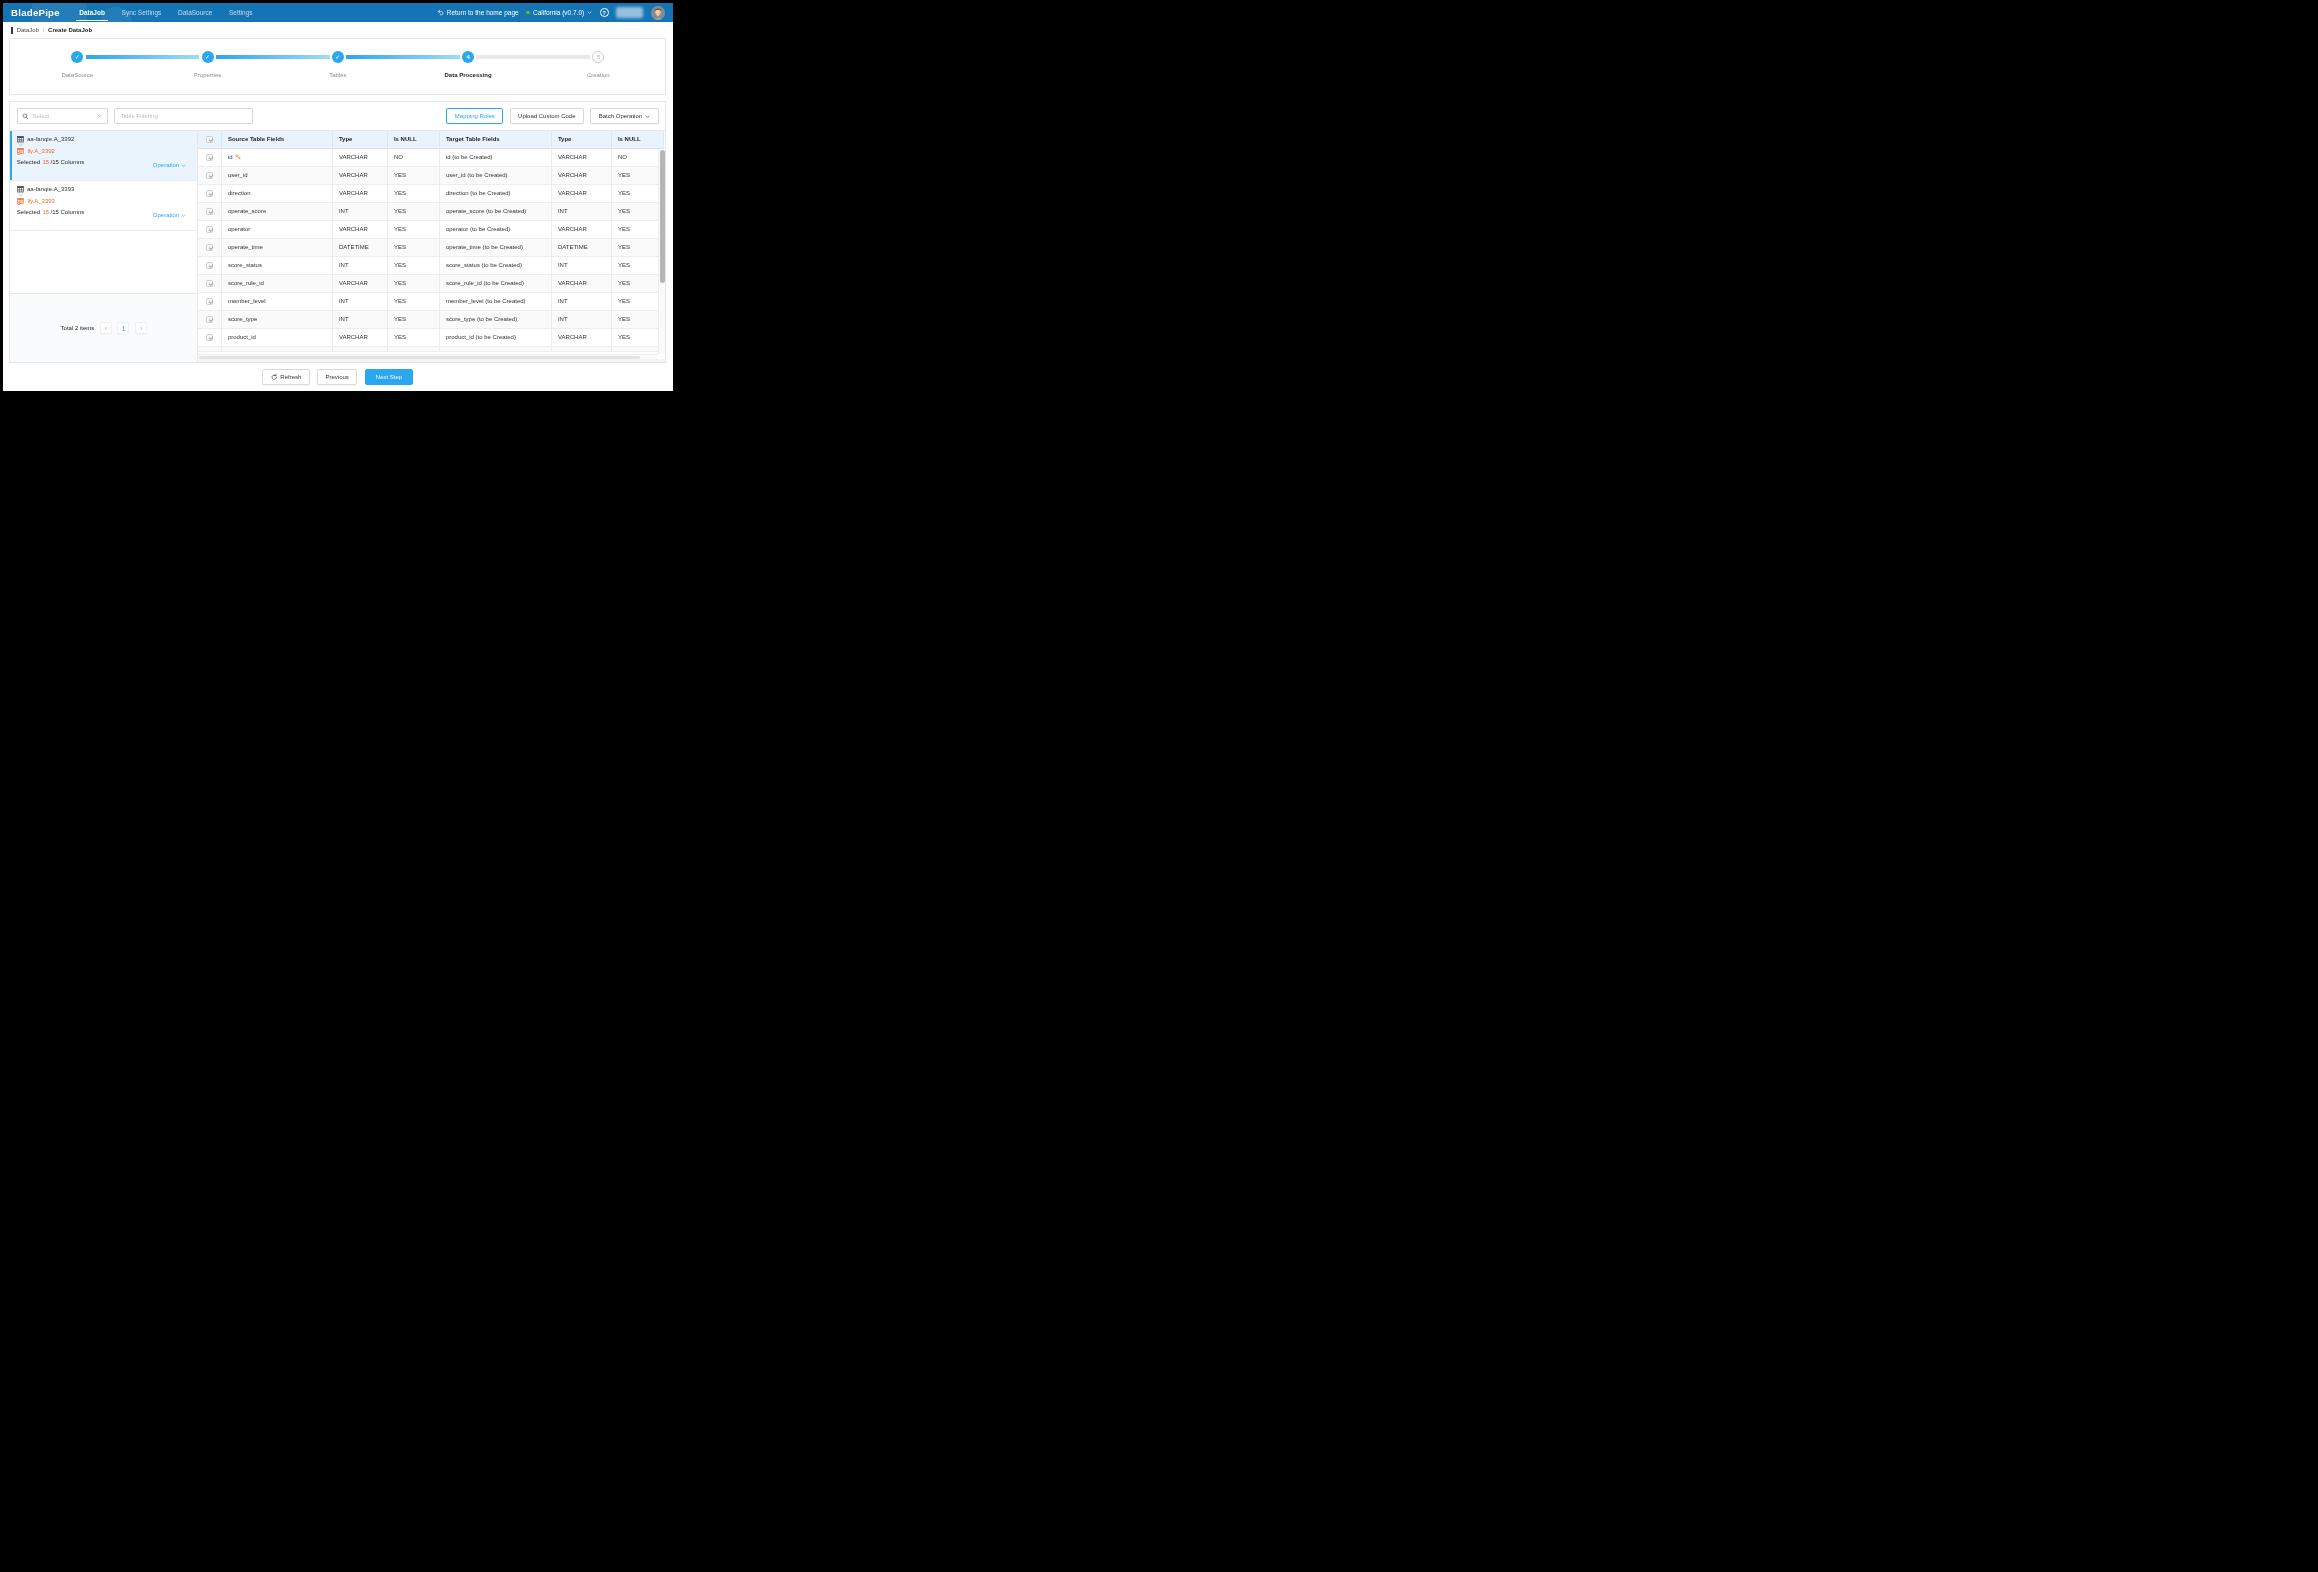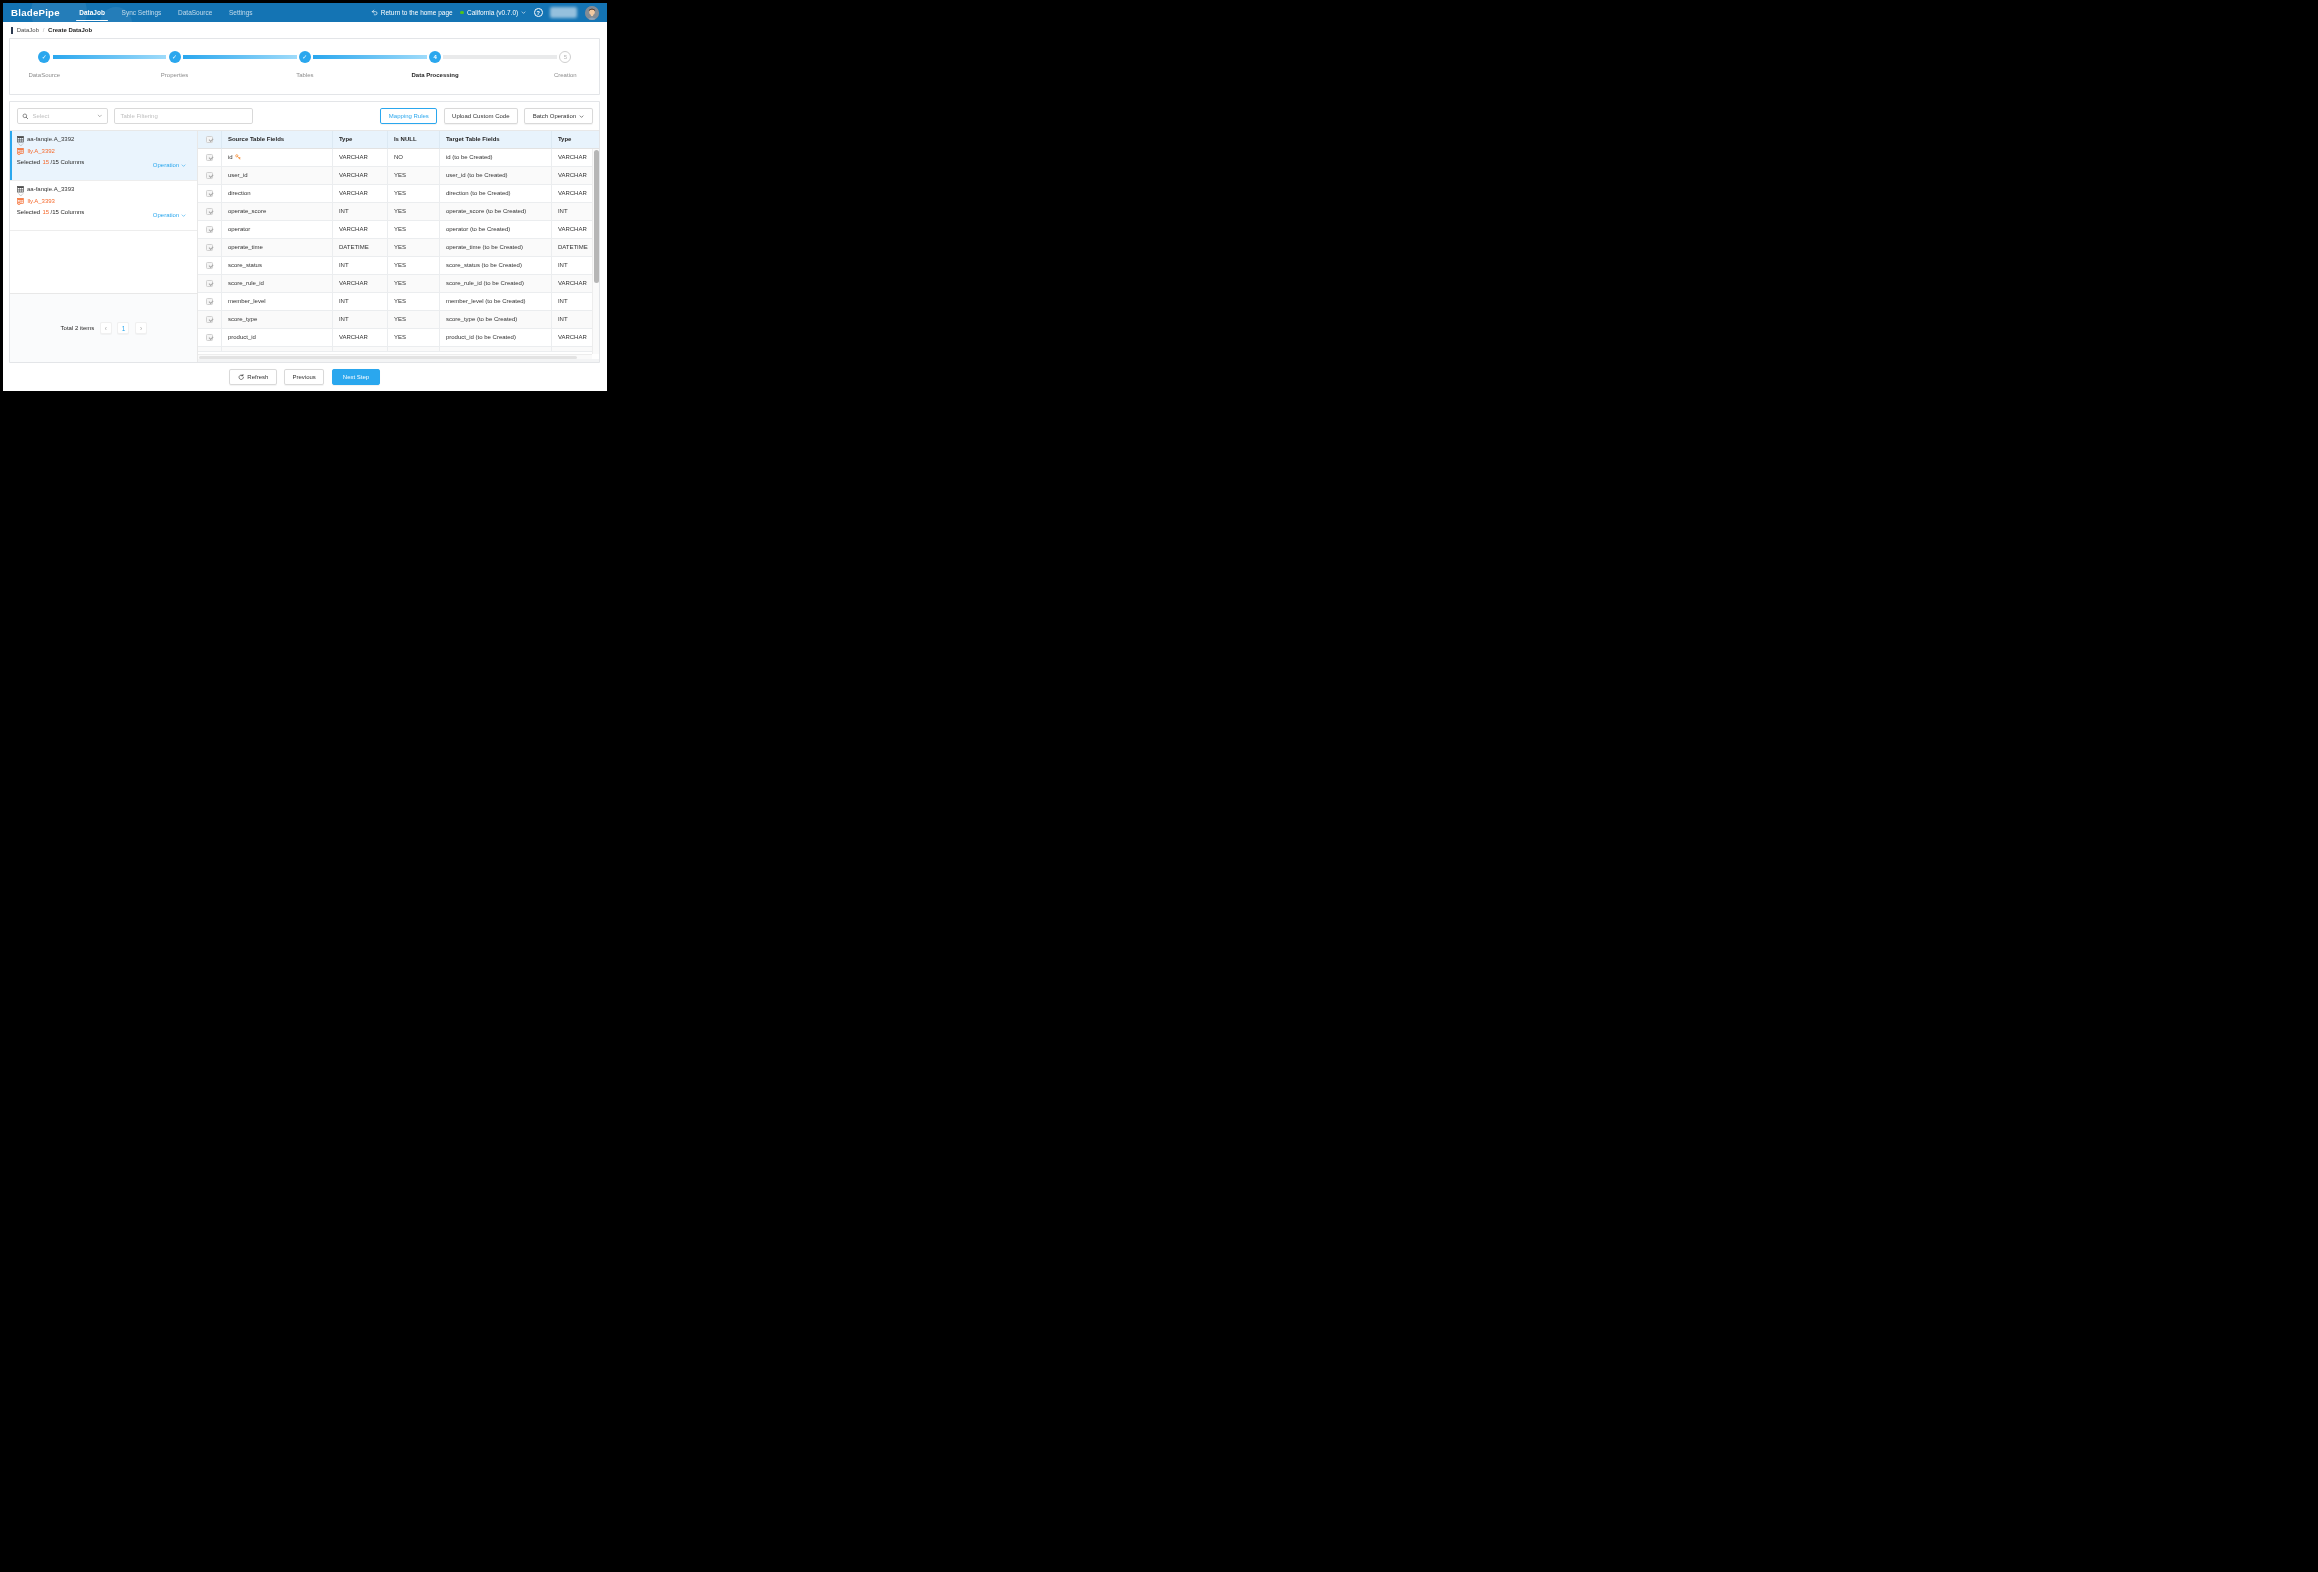--- a/index.html
+++ b/index.html
@@ -1,17 +1,17 @@
 <!DOCTYPE html>
 <html style="font-size:7.4px"><head>
 <meta charset="utf-8">
 <style>
   * { margin:0; padding:0; box-sizing:border-box; }
   html,body { width:675px; height:393px; background:#000; font-family:"Liberation Sans", sans-serif; }
-  .app { position:absolute; left:2.8px; top:2.8px; width:604px; height:388px; background:#fff; overflow:hidden; display:flex; flex-direction:column; }
+  .app { position:absolute; left:2.8px; top:2.8px; width:670px; height:388px; background:#fff; overflow:hidden; display:flex; flex-direction:column; }
 
   
   .topbar { height:19.5px; background:#1474b4; display:flex; align-items:stretch; padding:0 8.3px; color:#fff; position:relative; overflow:hidden; flex:none; }
   .topbar .blob { position:absolute; border-radius:50%; background:rgba(255,255,255,.07); }
   .blob.b1 { width:56px; height:56px; left:28px; top:-18.5px; }
   .blob.b2 { width:32px; height:32px; left:97px; top:4.6px; }
   .logo { font-size:9.7px; font-weight:bold; letter-spacing:0.2px; align-self:center; margin-right:19.5px; z-index:1; }
   .nav { display:flex; gap:16.7px; z-index:1; }
   .nav-item { display:flex; align-items:center; font-size:6.5px; color:rgba(255,255,255,.72); cursor:pointer; position:relative; }
   .nav-item.active { color:#fff; font-weight:bold; }

